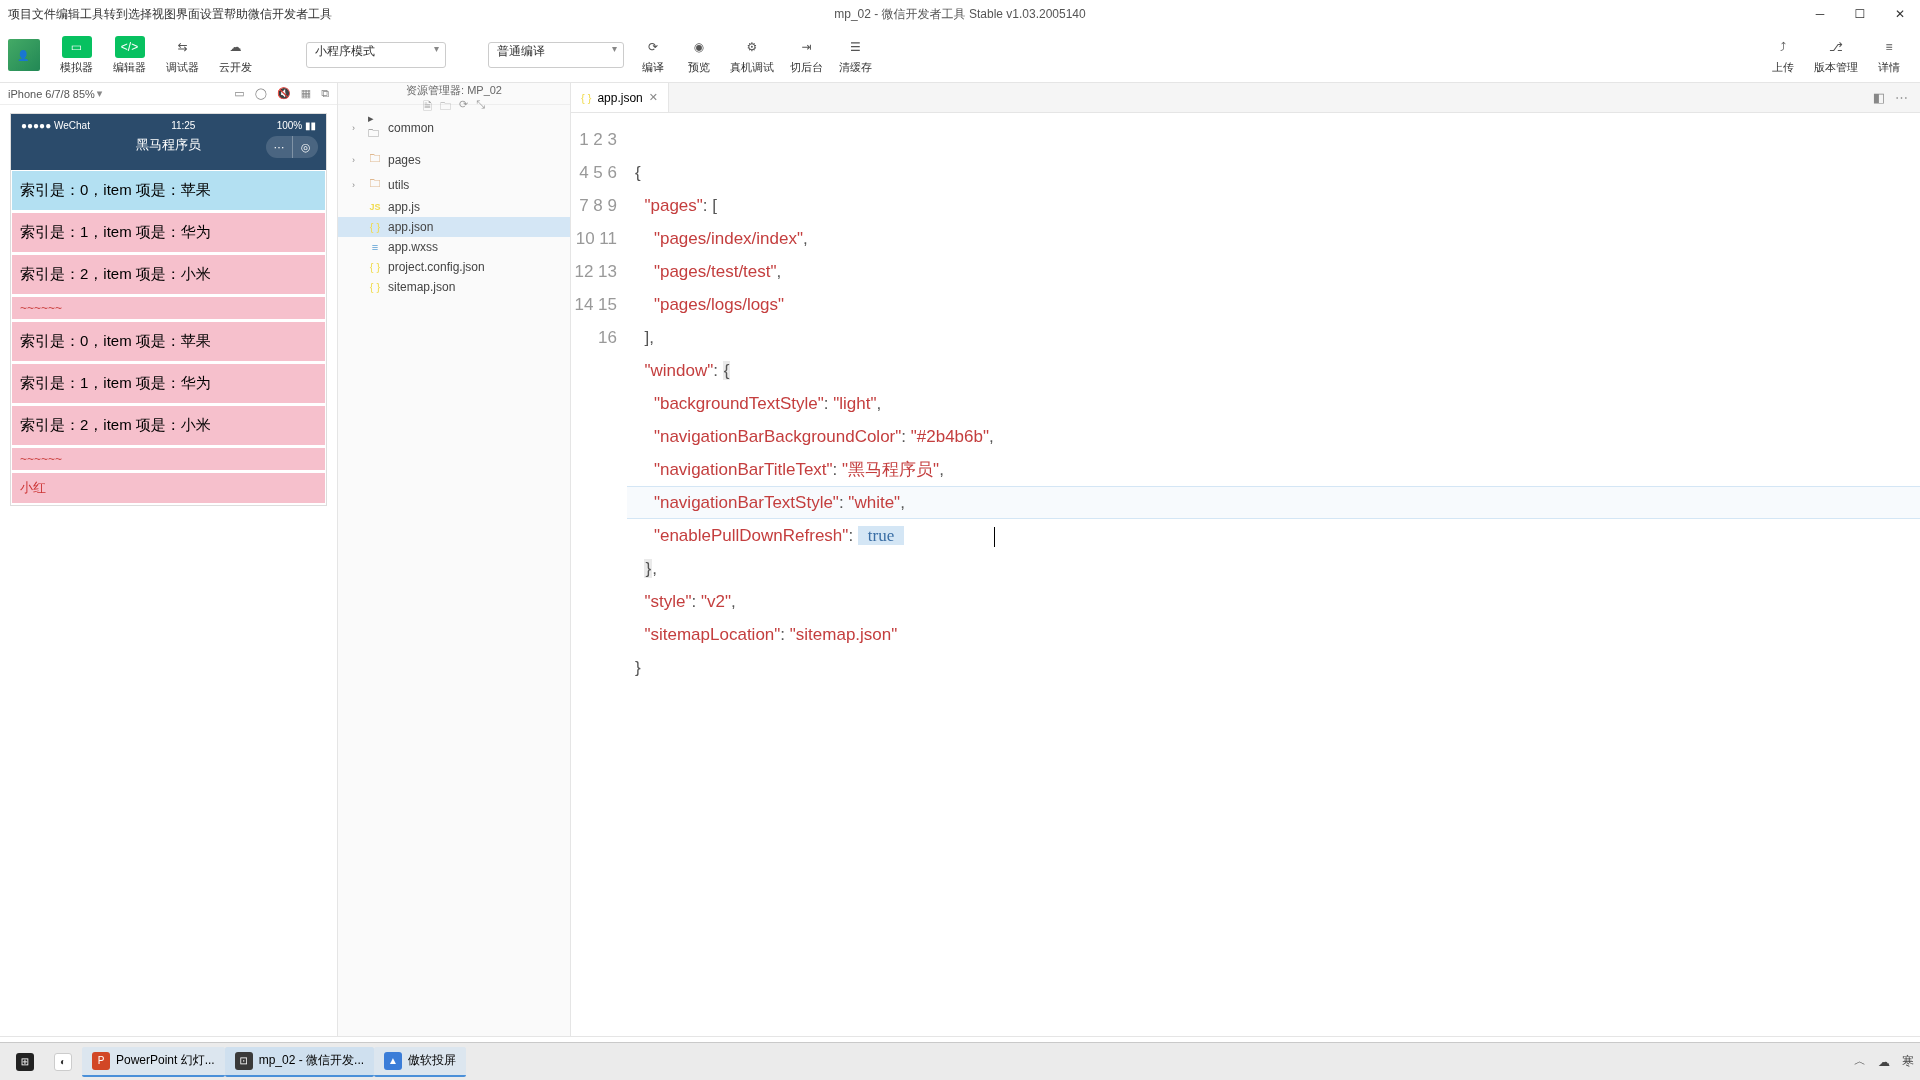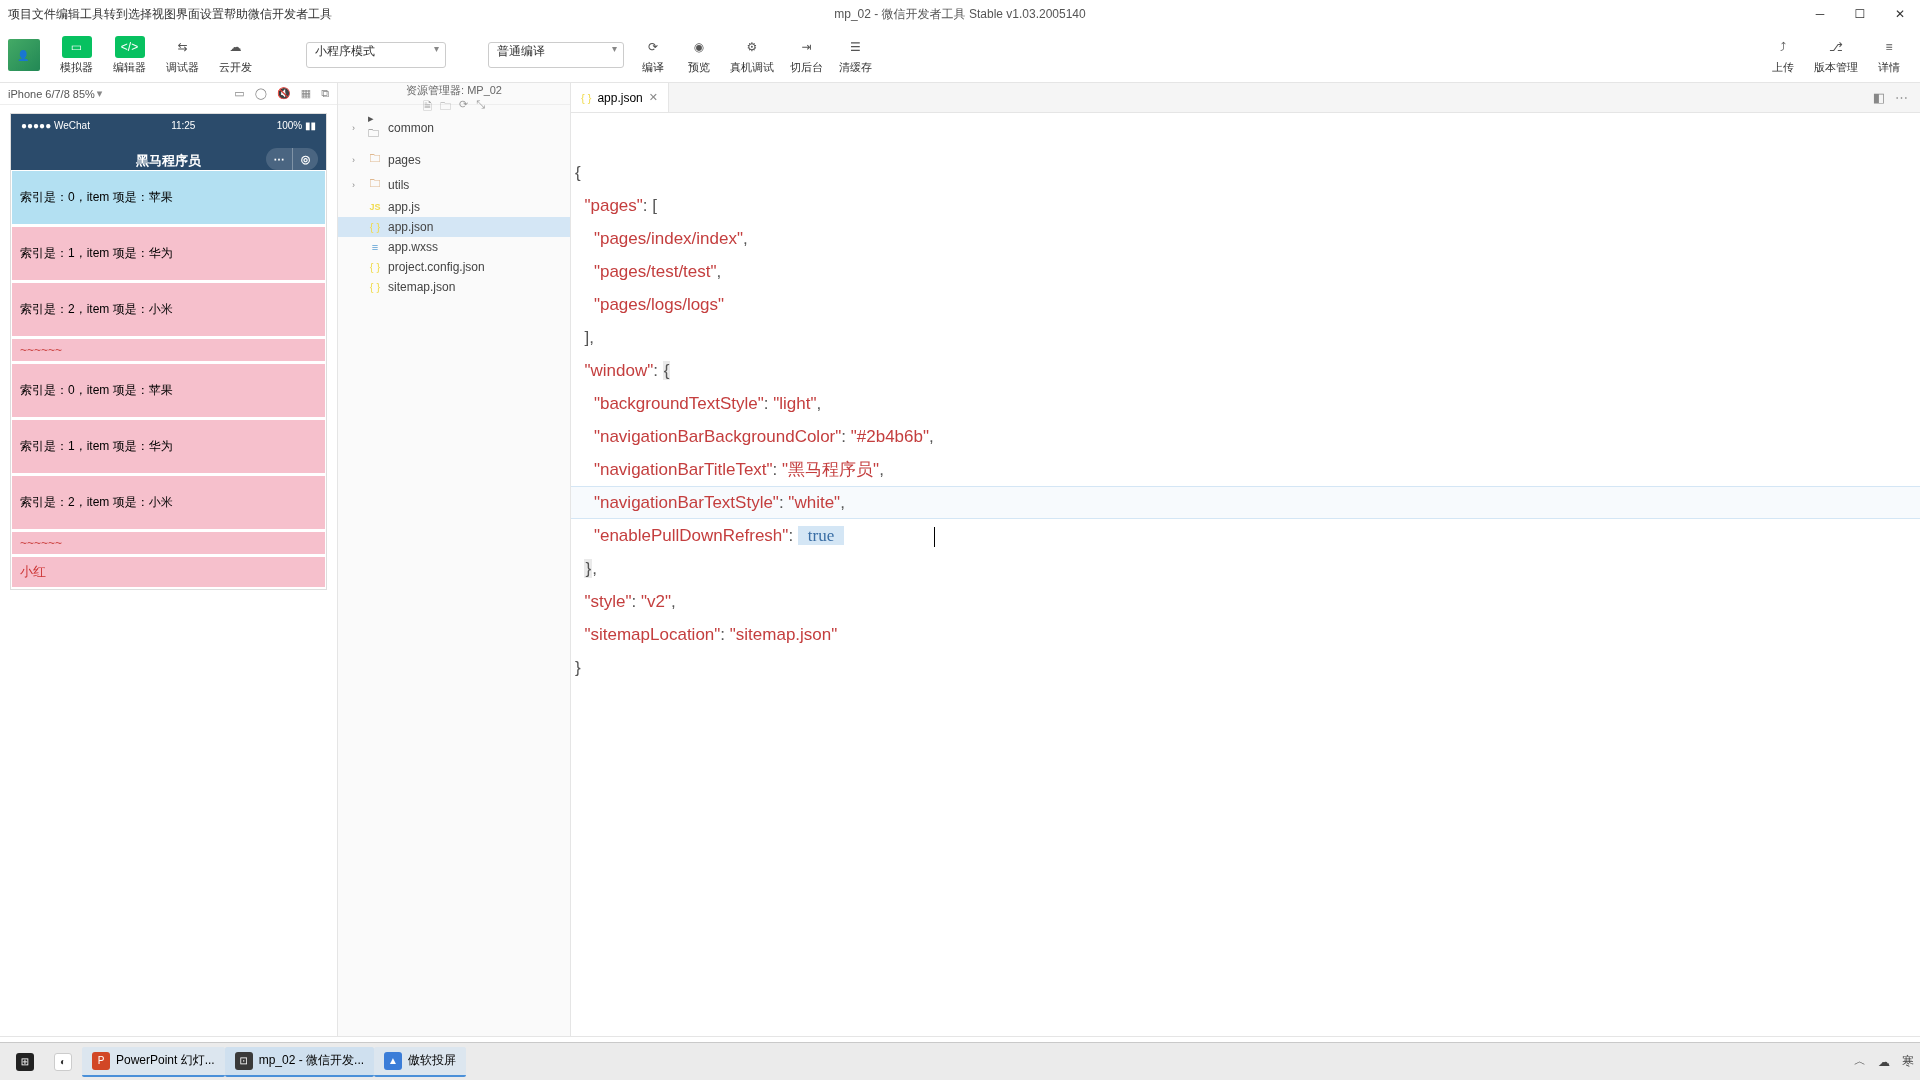--- a/index.html
+++ b/index.html
@@ -28,27 +28,27 @@
 
 
 .main { display: flex; height: 953px; }
 
 
 .sim-pane { width: 338px; border-right: 1px solid #e5e5e5; display:flex; flex-direction:column;}
 .sim-topbar { height: 22px; display: flex; align-items: center; padding: 0 8px; font-size: 11px; color: #555; border-bottom:1px solid #eee;}
 .sim-topbar .right-icons { margin-left: auto; display:flex; gap:10px; color:#888;}
 .sim-canvas { margin: 8px 10px; border:1px solid #ddd; flex:0 0 auto; }
 .phone-status { background:#2b4b6b; color:#fff; height:22px; display:flex; align-items:center; padding:0 10px; font-size:10px; justify-content:space-between;}
-.phone-nav { background:#2b4b6b; color:#fff; height:34px; display:flex; align-items:flex-end; justify-content:center; font-size:13px; position:relative;font-weight:bold;}
+.phone-nav { background:#2b4b6b; color:#fff; height:34px; display:flex; align-items:flex-start; justify-content:center; font-size:13px; position:relative;}
 .capsule { position:absolute; right:8px; display:flex; align-items:center; gap:0; }
 .capsule div { width:26px; height:22px; background:rgba(255,255,255,.15); display:flex; align-items:center; justify-content:center; color:#fff; font-size:11px;}
 .capsule div:first-child { border-top-left-radius:11px; border-bottom-left-radius:11px;}
 .capsule div:last-child { border-top-right-radius:11px; border-bottom-right-radius:11px; border-left:1px solid rgba(255,255,255,.3);}
 .phone-body { background:#fff; }
-.row-item { padding:18px 8px; font-size:12px; border:1px solid #fff; margin-bottom:1px;}
+.row-item { padding:10px 8px; font-size:15px; border:1px solid #fff; margin-bottom:1px;}
 .row-blue { background:#b3e0f2; }
 .row-pink { background:#f6c0cc; }
 .row-pink-sep { background:#f6c0cc; color:#c44; font-size:12px; padding:4px 8px;}
 .row-pink-name { background:#f6c0cc; color:#c33; font-size:13px; padding:6px 8px;}
 
 
 .explorer { width: 233px; border-right: 1px solid #e5e5e5; font-size: 12px; color:#444; background:#fafafa;}
 .explorer-header { height:22px; display:flex; align-items:center; padding:0 8px; color:#666; font-size:11px; justify-content:space-between; border-bottom:1px solid #eee;flex-direction:column;}
 .explorer-header .hicons { display:flex; gap:8px; color:#999; font-size:11px;}
 .tree { padding: 4px 0;}
@@ -282,20 +282,37 @@
         <span class="tab-icon">{ }</span>
         <span>app.json</span>
         <span class="close">✕</span>
       </div>
       <div class="tabs-right">
         <span>◧</span>
         <span>⋯</span>
       </div>
     </div>
     <div class="code-area">
+      <div class="gutter" id="gutter">1
+2
+3
+4
+5
+6
+7
+8
+9
+10
+11
+12
+13
+14
+15
+16
+</div>
       <div class="code">
 <div class="hl-line"></div><span class="brace">{</span>
   <span class="pn">"pages"</span><span class="brace">: [</span>
     <span class="pv">"pages/index/index"</span><span class="brace">,</span>
     <span class="pv">"pages/test/test"</span><span class="brace">,</span>
     <span class="pv">"pages/logs/logs"</span>
   <span class="brace">],</span>
   <span class="pn">"window"</span><span class="brace">: </span><span class="brace brace-hl">{</span>
     <span class="pn">"backgroundTextStyle"</span><span class="brace">: </span><span class="pv">"light"</span><span class="brace">,</span>
     <span class="pn">"navigationBarBackgroundColor"</span><span class="brace">: </span><span class="pv">"#2b4b6b"</span><span class="brace">,</span>

